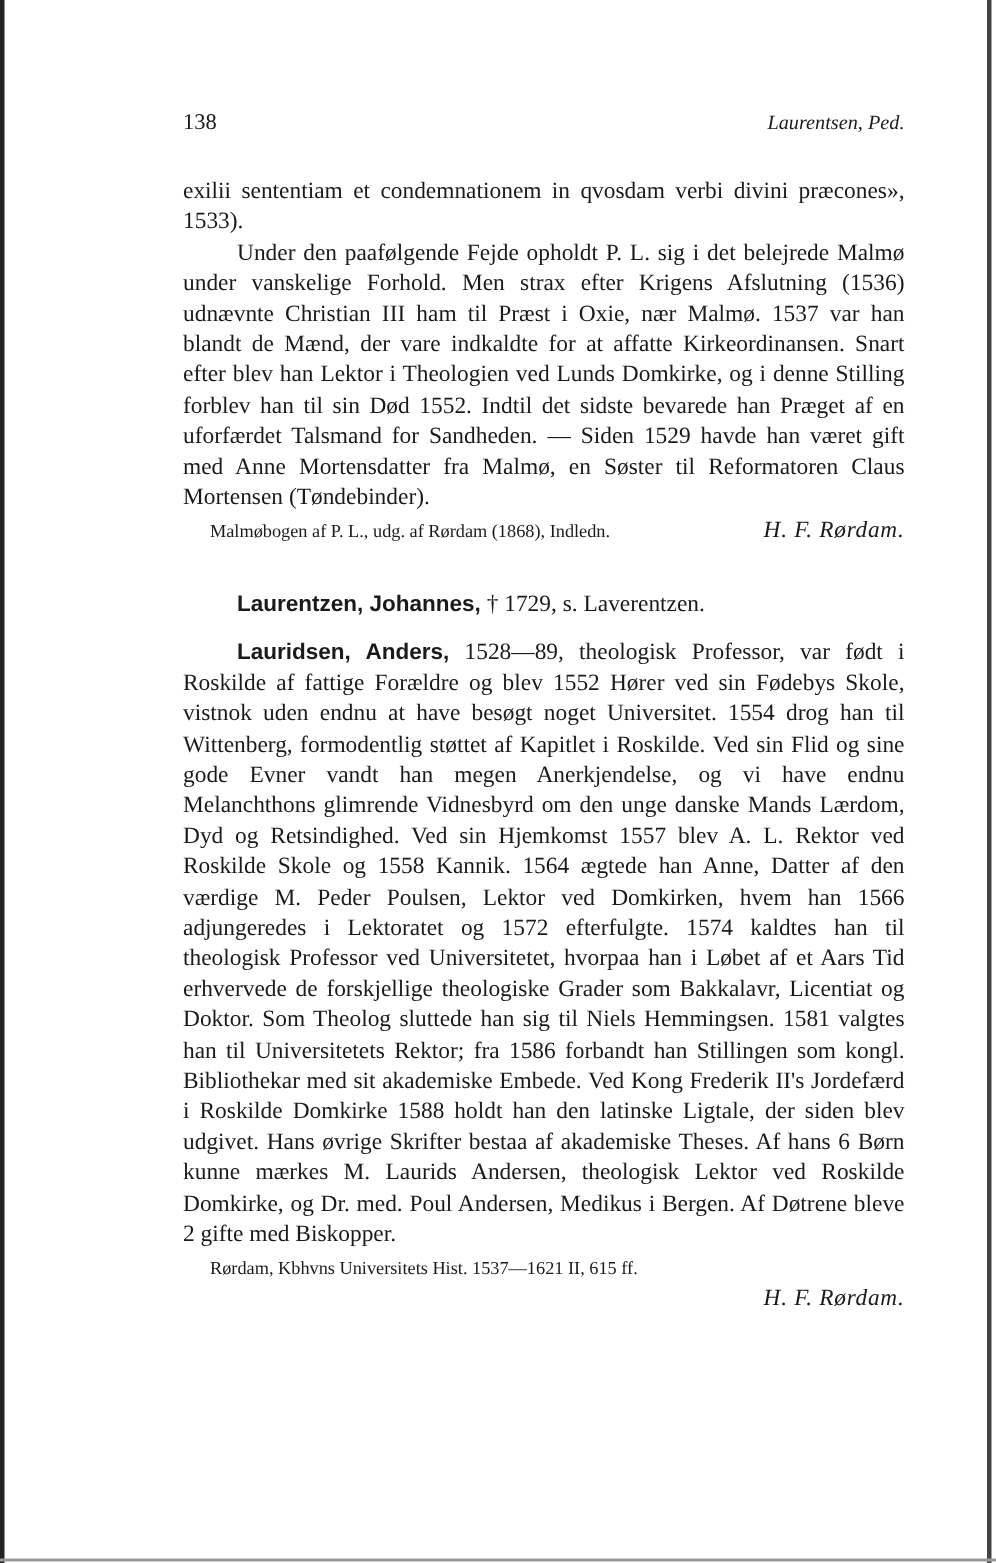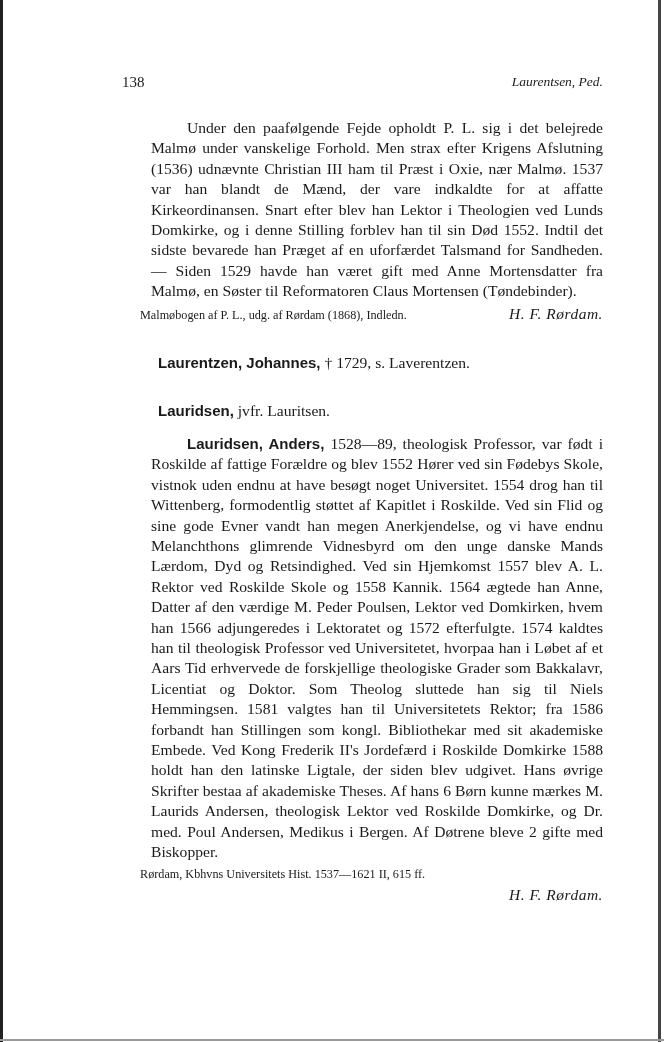--- a/index.html
+++ b/index.html
@@ -11,21 +11,21 @@
     .edge-right { position: absolute; left: 658px; top: 0; width: 3px; height: 1042px; background: #444; }
     .edge-bottom { position: absolute; left: 0; top: 1039px; width: 664px; height: 2px; background: #999; }
     .page {
       position: absolute; left: 122px; top: 72px; width: 481px;
       font-size: 15.6px; line-height: 20.4px;
     }
     .running-head { position: relative; height: 20px; margin-bottom: 26px; }
     .page-number { position: absolute; left: 0; top: 0; font-size: 15px; }
     .running-title { position: absolute; left: 12px; right: 0; text-align: right; top: 0; font-style: italic; font-size: 13.5px; }
     p { margin: 0; text-align: justify; }
-    .indent { text-indent: 36px; margin-left: 29px; }
+    .indent { text-indent: 36px; }
     .source { font-size: 12.2px; padding-left: 18px; display: flex; justify-content: space-between; align-items: baseline; margin-top: 2px; }
     .source.plain { display: block; }
     .signature { font-style: italic; font-size: 15.5px; letter-spacing: 0.5px; }
     .signature-right { text-align: right; font-style: italic; font-size: 15.5px; letter-spacing: 0.5px; margin-top: 0; }
     .entry-head { margin-top: 28px; padding-left: 36px; }
     .headword { font-family: "Liberation Sans", "DejaVu Sans", sans-serif; font-weight: bold; font-size: 15px; }
     .entry-block { margin-top: 12px; }
   </style>
 </head>
 <body>
@@ -34,34 +34,31 @@
 <div class="edge-right"></div>
 <div class="edge-bottom"></div>
 
 <div class="page">
   <div class="running-head">
     <span class="page-number">138</span>
     <span class="running-title">Laurentsen, Ped.</span>
   </div>
 
   <div>
+    <p>exilii sententiam et condemnationem in qvosdam verbi divini præcones», 1533).</p>
     <p class="indent">Under den paafølgende Fejde opholdt P. L. sig i det belejrede Malmø under vanskelige Forhold. Men strax efter Krigens Afslutning (1536) udnævnte Christian III ham til Præst i Oxie, nær Malmø. 1537 var han blandt de Mænd, der vare indkaldte for at affatte Kirkeordinansen. Snart efter blev han Lektor i Theologien ved Lunds Domkirke, og i denne Stilling forblev han til sin Død 1552. Indtil det sidste bevarede han Præget af en uforfærdet Talsmand for Sandheden. — Siden 1529 havde han været gift med Anne Mortensdatter fra Malmø, en Søster til Reformatoren Claus Mortensen (Tøndebinder).</p>
     <div class="source">
       <span>Malmøbogen af P. L., udg. af Rørdam (1868), Indledn.</span>
       <span class="signature">H. F. Rørdam.</span>
     </div>
   </div>
 
   <p class="entry-head">
     <span class="headword">Laurentzen, Johannes,</span>
     <span>† 1729, s. Laverentzen.</span>
-  </p>
-  <p class="entry-head">
-    <span class="headword">Lauridsen,</span>
-    <span>jvfr. Lauritsen.</span>
   </p>
 
   <div class="entry-block">
     <p class="indent"><span class="headword">Lauridsen, Anders,</span> <span>1528—89, theologisk Professor, var født i Roskilde af fattige Forældre og blev 1552 Hører ved sin Fødebys Skole, vistnok uden endnu at have besøgt noget Universitet. 1554 drog han til Wittenberg, formodentlig støttet af Kapitlet i Roskilde. Ved sin Flid og sine gode Evner vandt han megen Anerkjendelse, og vi have endnu Melanchthons glimrende Vidnesbyrd om den unge danske Mands Lærdom, Dyd og Retsindighed. Ved sin Hjemkomst 1557 blev A. L. Rektor ved Roskilde Skole og 1558 Kannik. 1564 ægtede han Anne, Datter af den værdige M. Peder Poulsen, Lektor ved Domkirken, hvem han 1566 adjungeredes i Lektoratet og 1572 efterfulgte. 1574 kaldtes han til theologisk Professor ved Universitetet, hvorpaa han i Løbet af et Aars Tid erhvervede de forskjellige theologiske Grader som Bakkalavr, Licentiat og Doktor. Som Theolog sluttede han sig til Niels Hemmingsen. 1581 valgtes han til Universitetets Rektor; fra 1586 forbandt han Stillingen som kongl. Bibliothekar med sit akademiske Embede. Ved Kong Frederik II's Jordefærd i Roskilde Domkirke 1588 holdt han den latinske Ligtale, der siden blev udgivet. Hans øvrige Skrifter bestaa af akademiske Theses. Af hans 6 Børn kunne mærkes M. Laurids Andersen, theologisk Lektor ved Roskilde Domkirke, og Dr. med. Poul Andersen, Medikus i Bergen. Af Døtrene bleve 2 gifte med Biskopper.</span></p>
     <div class="source plain">
       <span>Rørdam, Kbhvns Universitets Hist. 1537—1621 II, 615 ff.</span>
     </div>
     <div class="signature-right">H. F. Rørdam.</div>
   </div>
 </div>

